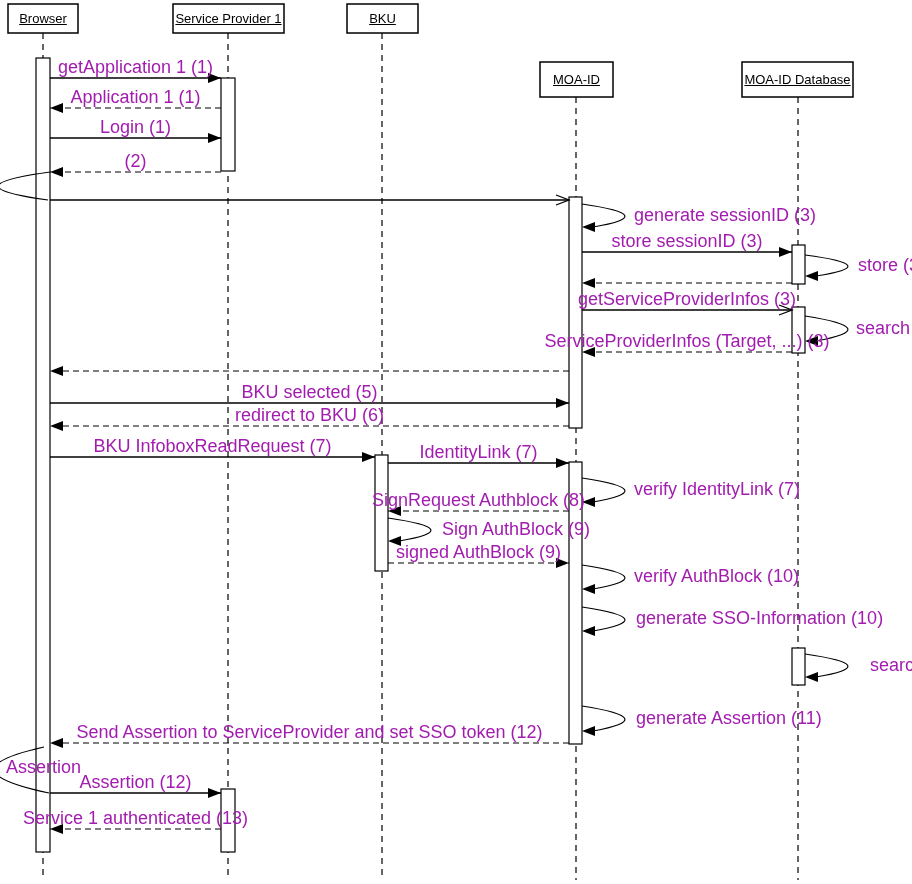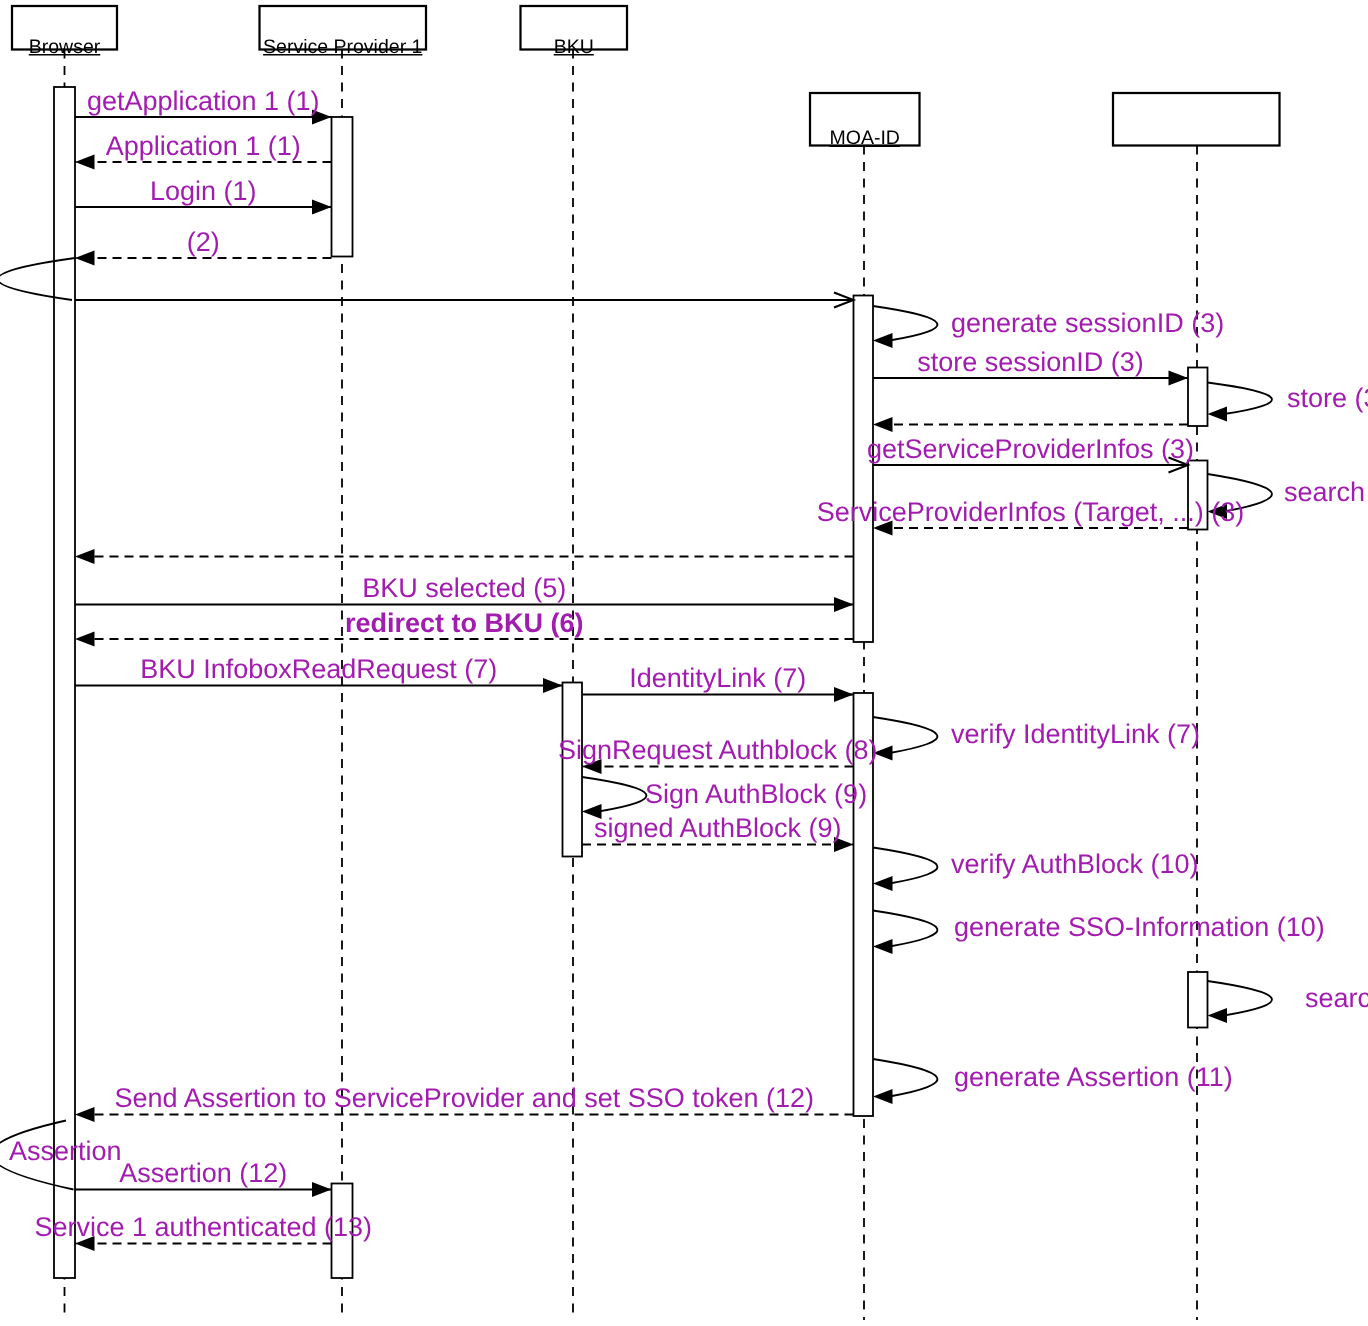--- a/index.html
+++ b/index.html
@@ -21,21 +21,20 @@
   .actor-label {
     position: absolute;
     display: flex;
     align-items: center;
     justify-content: center;
     text-align: center;
     font-size: 13px;
     color: #000000;
     text-decoration: underline;
     white-space: nowrap;
-    margin-top: 12px;
   }
 </style>
 </head>
 <body>
 
 <div id="diagram" style="width: 912px; height: 884px; background: rgb(255, 255, 255);">
     <svg width="912" height="884" viewBox="0 0 912 884">
       <line x1="43" y1="33" x2="43" y2="880" stroke="#000000" stroke-width="1.2" stroke-dasharray="6,5"></line>
       <line x1="228" y1="33" x2="228" y2="880" stroke="#000000" stroke-width="1.2" stroke-dasharray="6,5"></line>
       <line x1="382" y1="33" x2="382" y2="880" stroke="#000000" stroke-width="1.2" stroke-dasharray="6,5"></line>
@@ -111,39 +110,40 @@
       <rect x="8" y="4" width="70" height="29" fill="#ffffff" stroke="#000000" stroke-width="1.5"></rect>
       <rect x="173" y="4" width="111" height="29" fill="#ffffff" stroke="#000000" stroke-width="1.5"></rect>
       <rect x="347" y="4" width="71" height="29" fill="#ffffff" stroke="#000000" stroke-width="1.5"></rect>
       <rect x="540" y="62" width="73" height="35" fill="#ffffff" stroke="#000000" stroke-width="1.5"></rect>
       <rect x="742" y="62" width="111" height="35" fill="#ffffff" stroke="#000000" stroke-width="1.5"></rect>
     </svg>
     <span class="label" style="left: 634px; top: 207.5px;">generate sessionID  (3)</span>
     <span class="label" style="left: 858px; top: 257.5px;">store (3)</span>
     <span class="label" style="left: 856px; top: 320.5px;">search (3)</span>
     <span class="label" style="left: 634px; top: 482px;">verify IdentityLink (7)</span>
-    <span class="label" style="left: 430px; top: 521.5px;">Sign AuthBlock (9)</span>
+    <span class="label" style="left: 442px; top: 521.5px;">Sign AuthBlock (9)</span>
     <span class="label" style="left: 634px; top: 569px;">verify AuthBlock (10)</span>
     <span class="label" style="left: 636px; top: 611px;">generate SSO-Information (10)</span>
     <span class="label" style="left: 870px; top: 657.5px;">search</span>
     <span class="label" style="left: 636px; top: 710.5px;">generate Assertion (11)</span>
     <span class="label" style="left: 6px; top: 760px;">Assertion</span>
     <span class="label msg-label" style="left: 135.5px; top: 60px;">getApplication 1 (1)</span>
     <span class="label msg-label" style="left: 135.5px; top: 90px;">Application 1 (1)</span>
     <span class="label msg-label" style="left: 135.5px; top: 120px;">Login (1)</span>
     <span class="label msg-label" style="left: 135.5px; top: 154px;">(2)</span>
     <span class="label msg-label" style="left: 687px; top: 234px;">store sessionID (3)</span>
     <span class="label msg-label" style="left: 687px; top: 292px;">getServiceProviderInfos (3)</span>
     <span class="label msg-label" style="left: 687px; top: 334px;">ServiceProviderInfos (Target, ...) (3)</span>
     <span class="label msg-label" style="left: 309.5px; top: 385px;">BKU selected (5)</span>
-    <span class="label msg-label" style="left: 309.5px; top: 408px; font-weight: bold;">redirect to BKU (6)</span>
+    <span class="label msg-label" style="left: 309.5px; top: 408px;">redirect to BKU (6)</span>
     <span class="label msg-label" style="left: 212.5px; top: 439px;">BKU InfoboxReadRequest (7)</span>
     <span class="label msg-label" style="left: 478.5px; top: 445px;">IdentityLink (7)</span>
     <span class="label msg-label" style="left: 478.5px; top: 493px;">SignRequest Authblock (8)</span>
     <span class="label msg-label" style="left: 478.5px; top: 545px;">signed AuthBlock (9)</span>
     <span class="label msg-label" style="left: 309.5px; top: 725px;">Send Assertion to ServiceProvider and set SSO token (12)</span>
     <span class="label msg-label" style="left: 135.5px; top: 775px;">Assertion (12)</span>
     <span class="label msg-label" style="left: 135.5px; top: 811px;">Service 1 authenticated (13)</span>
     <span class="actor-label" style="left: 8px; top: 4px; width: 70px; height: 29px;">Browser</span>
     <span class="actor-label" style="left: 173px; top: 4px; width: 111px; height: 29px;">Service Provider 1</span>
     <span class="actor-label" style="left: 347px; top: 4px; width: 71px; height: 29px;">BKU</span>
     <span class="actor-label" style="left: 540px; top: 62px; width: 73px; height: 35px;">MOA-ID</span>
+    <span class="actor-label" style="left: 742px; top: 62px; width: 111px; height: 35px;">MOA-ID Database</span>
   </div>
 
 </body></html>

